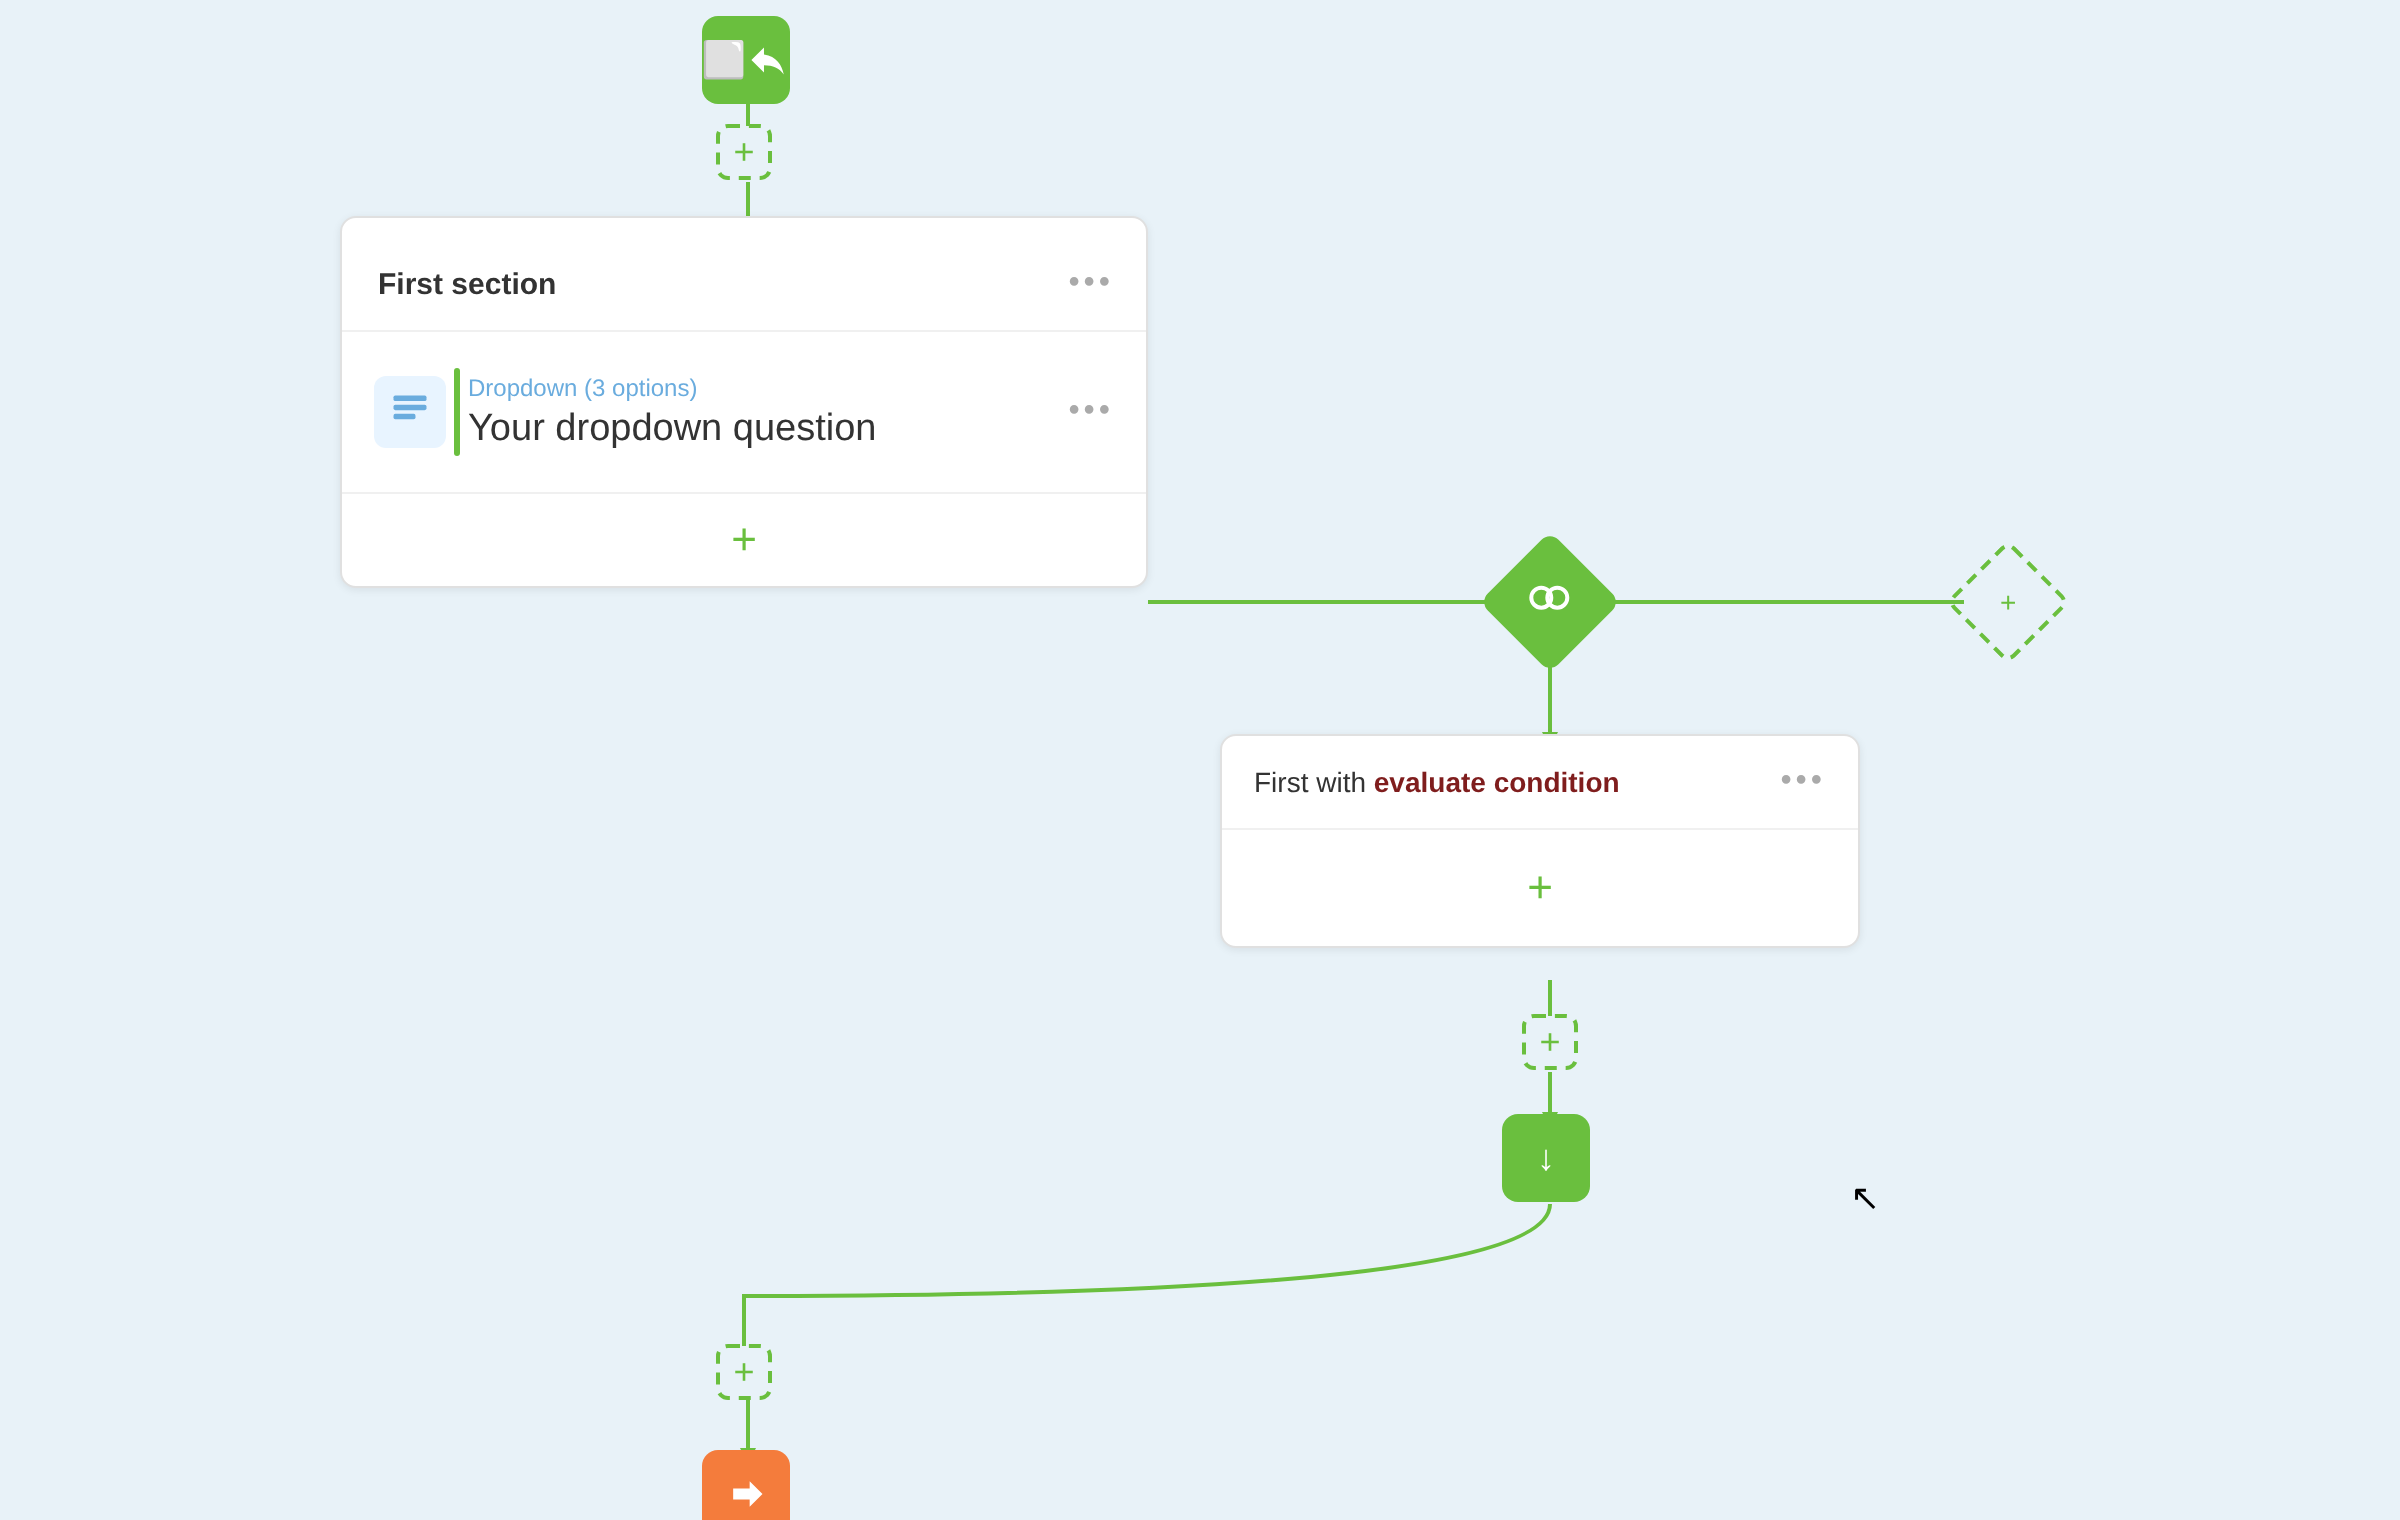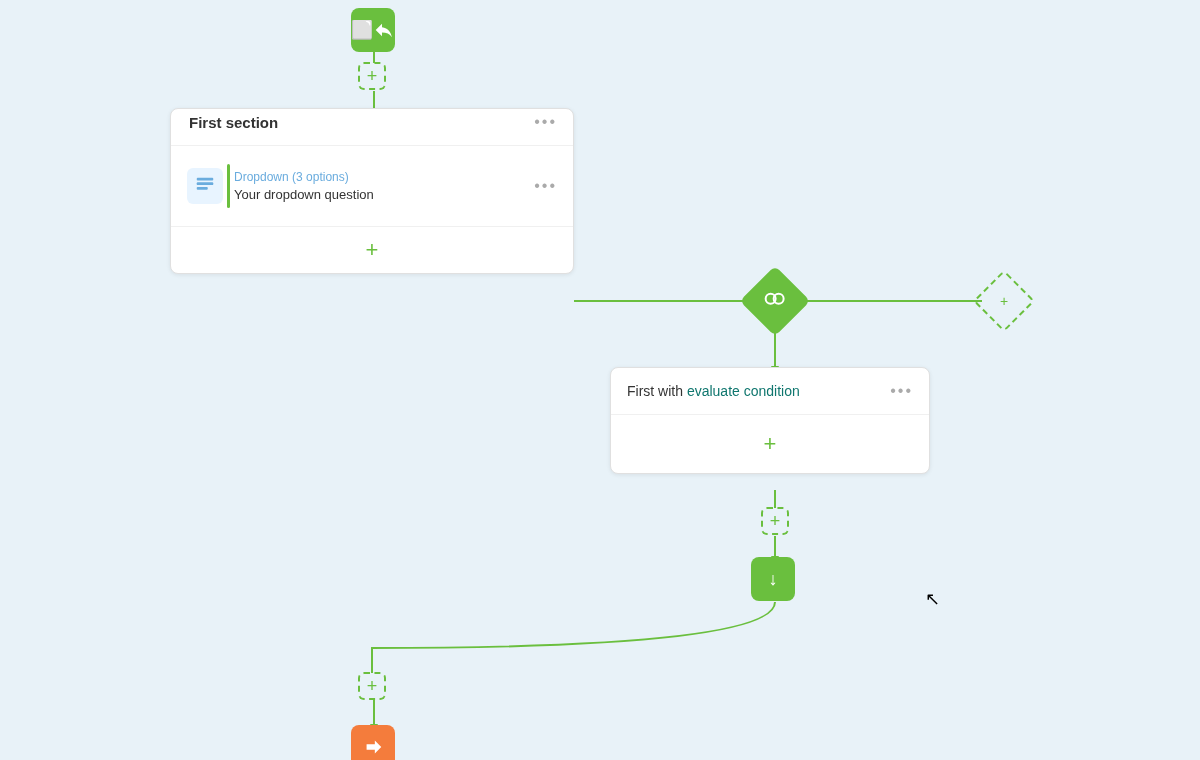--- a/index.html
+++ b/index.html
@@ -77,21 +77,21 @@
       background: white;
       border-radius: 8px;
       border: 1px solid #e0e0e0;
       box-shadow: 0 1px 4px rgba(0,0,0,0.08);
     }
 
     .section-header {
       display: flex;
       align-items: center;
       justify-content: space-between;
-      padding: 4px 16px 14px 18px;
+      padding: 24px 16px 14px 18px;
       border-bottom: 1px solid #f0f0f0;
     }
 
     .section-title {
       font-size: 15px;
       font-weight: 600;
       color: #333;
     }
 
     .dots-menu {
@@ -137,21 +137,21 @@
       flex: 1;
     }
 
     .question-type {
       font-size: 12px;
       color: #6aacde;
       margin-bottom: 3px;
     }
 
     .question-label {
-      font-size: 13px;
+      font-size: 19px;
       color: #333;
       font-weight: 500;
     }
 
     .section-footer {
       display: flex;
       align-items: center;
       justify-content: center;
       padding: 12px;
       border-top: 1px solid #f0f0f0;
@@ -227,22 +227,22 @@
       border-bottom: 1px solid #f0f0f0;
     }
 
     .branch-title {
       font-size: 14px;
       color: #333;
       font-weight: 500;
     }
 
     .branch-title span.highlight {
-      color: #0f766e;
-      font-weight: 400;
+      color: #7f1d1d;
+      font-weight: 700;
     }
 
     .branch-body {
       display: flex;
       align-items: center;
       justify-content: center;
       padding: 16px;
     }
 
     .branch-add-btn {

